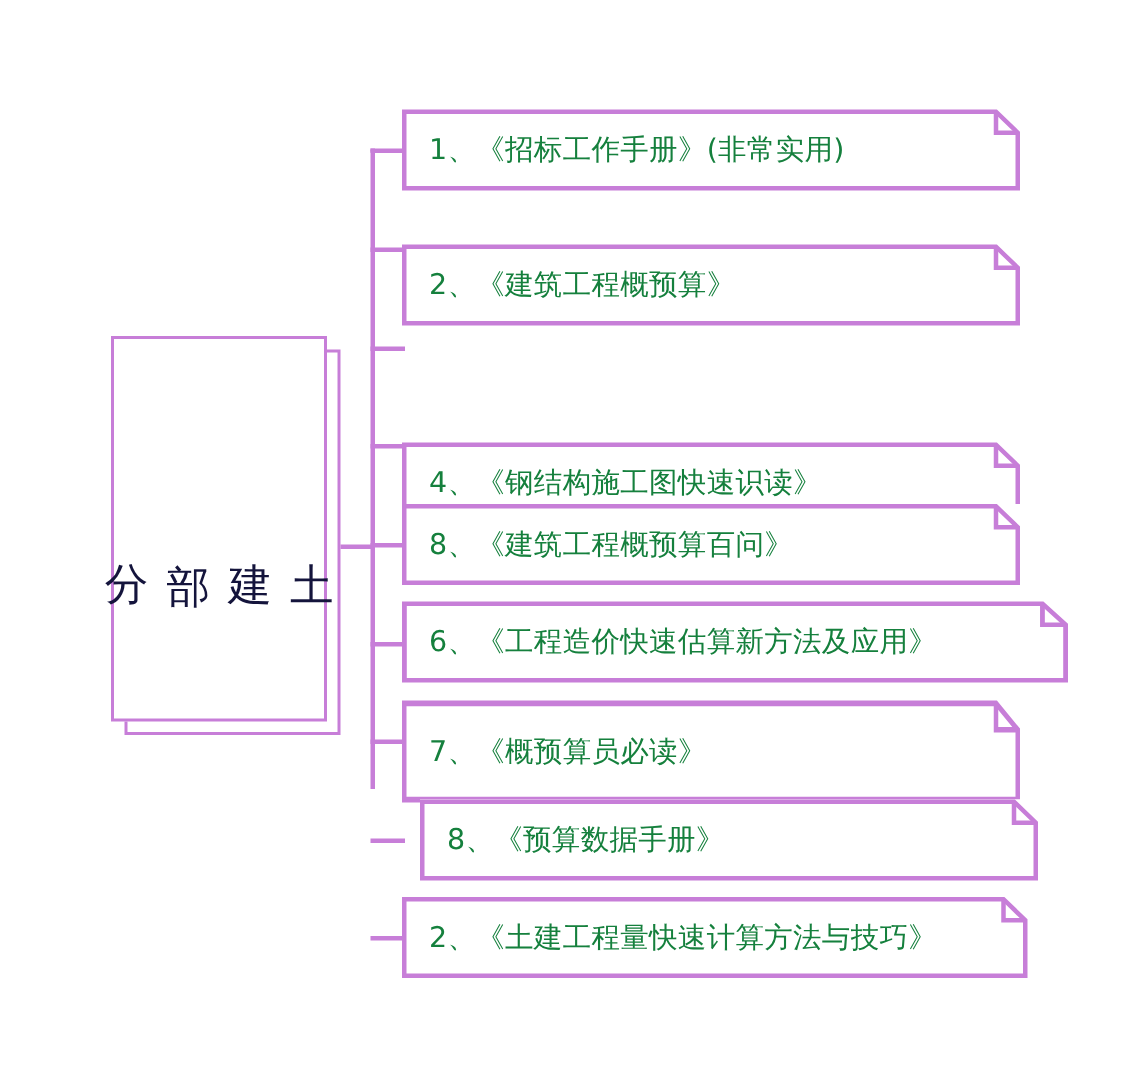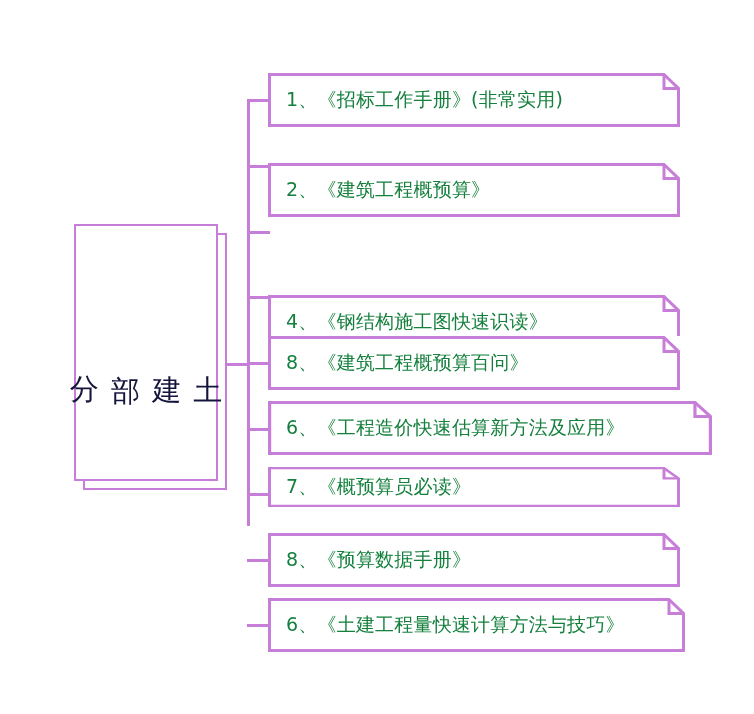--- a/index.html
+++ b/index.html
@@ -171,43 +171,43 @@
   <div class="leaf" style="top:401px; width:444px; height:54px;">
     <div class="shape">
       <svg viewBox="0 0 417 54" preserveAspectRatio="none">
         <path d="M1.5,1.5 H401 L415.5,15.5 V52.5 H1.5 Z" fill="#ffffff" stroke="#c77ed8" stroke-width="3"></path>
         <path d="M401,1.5 V15.5 H415.5" fill="none" stroke="#c77ed8" stroke-width="3"></path>
       </svg>
     </div>
     <div class="txt">6、《工程造价快速估算新方法及应用》</div>
   </div>
 
-  <div class="leaf" style="top:467px; width:412px; height:40px;">
+  <div class="leaf" style="top:467px; width:412px; height:68px;">
     <div class="shape">
       <svg viewBox="0 0 412 54" preserveAspectRatio="none">
         <path d="M1.5,1.5 H396 L410.5,15.5 V52.5 H1.5 Z" fill="#ffffff" stroke="#c77ed8" stroke-width="3"></path>
         <path d="M396,1.5 V15.5 H410.5" fill="none" stroke="#c77ed8" stroke-width="3"></path>
       </svg>
     </div>
     <div class="txt">7、《概预算员必读》</div>
   </div>
 
-  <div class="leaf" style="top:533px; width:412px; height:54px;">
+  <div class="leaf" style="top:533px; width:412px; height:54px;margin-left:12px;">
     <div class="shape">
       <svg viewBox="0 0 412 54" preserveAspectRatio="none">
         <path d="M1.5,1.5 H396 L410.5,15.5 V52.5 H1.5 Z" fill="#ffffff" stroke="#c77ed8" stroke-width="3"></path>
         <path d="M396,1.5 V15.5 H410.5" fill="none" stroke="#c77ed8" stroke-width="3"></path>
       </svg>
     </div>
     <div class="txt">8、《预算数据手册》</div>
   </div>
 
   <div class="leaf" style="top:598px; width:417px; height:54px;">
     <div class="shape">
       <svg viewBox="0 0 417 54" preserveAspectRatio="none">
         <path d="M1.5,1.5 H401 L415.5,15.5 V52.5 H1.5 Z" fill="#ffffff" stroke="#c77ed8" stroke-width="3"></path>
         <path d="M401,1.5 V15.5 H415.5" fill="none" stroke="#c77ed8" stroke-width="3"></path>
       </svg>
     </div>
-    <div class="txt">6、《土建工程量快速计算方法与技巧》</div>
+    <div class="txt">2、《土建工程量快速计算方法与技巧》</div>
   </div>
 
 </div>
 
 </body></html>

